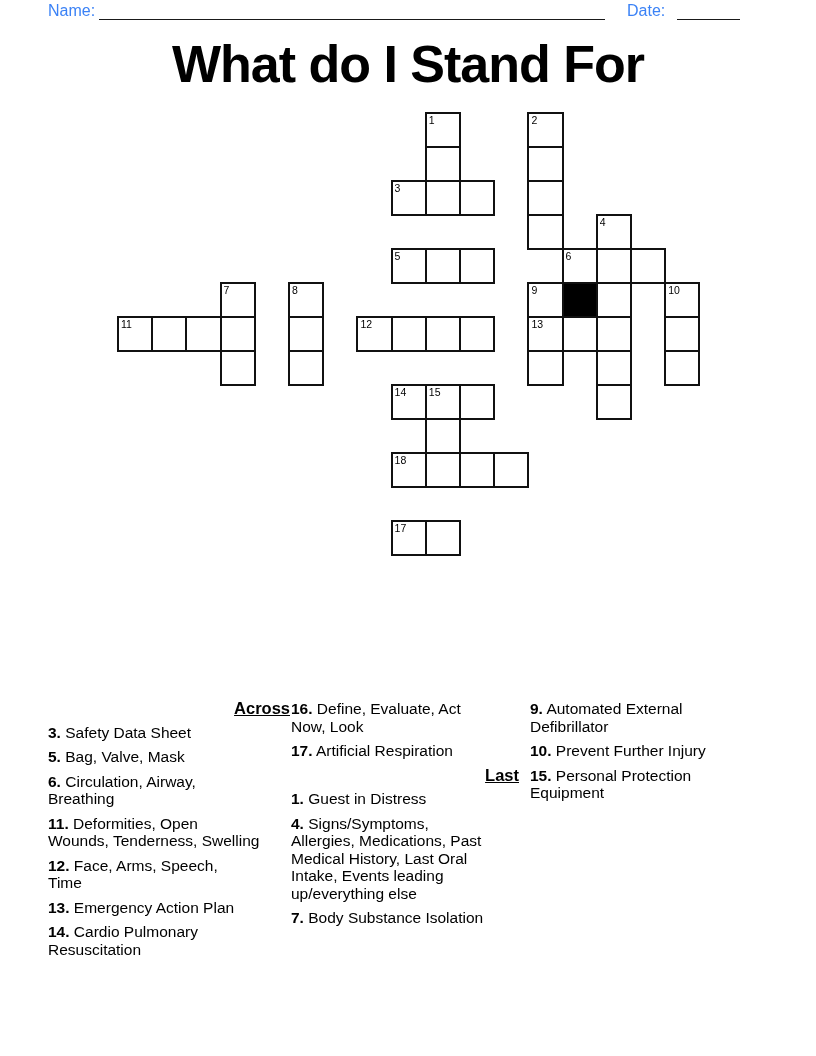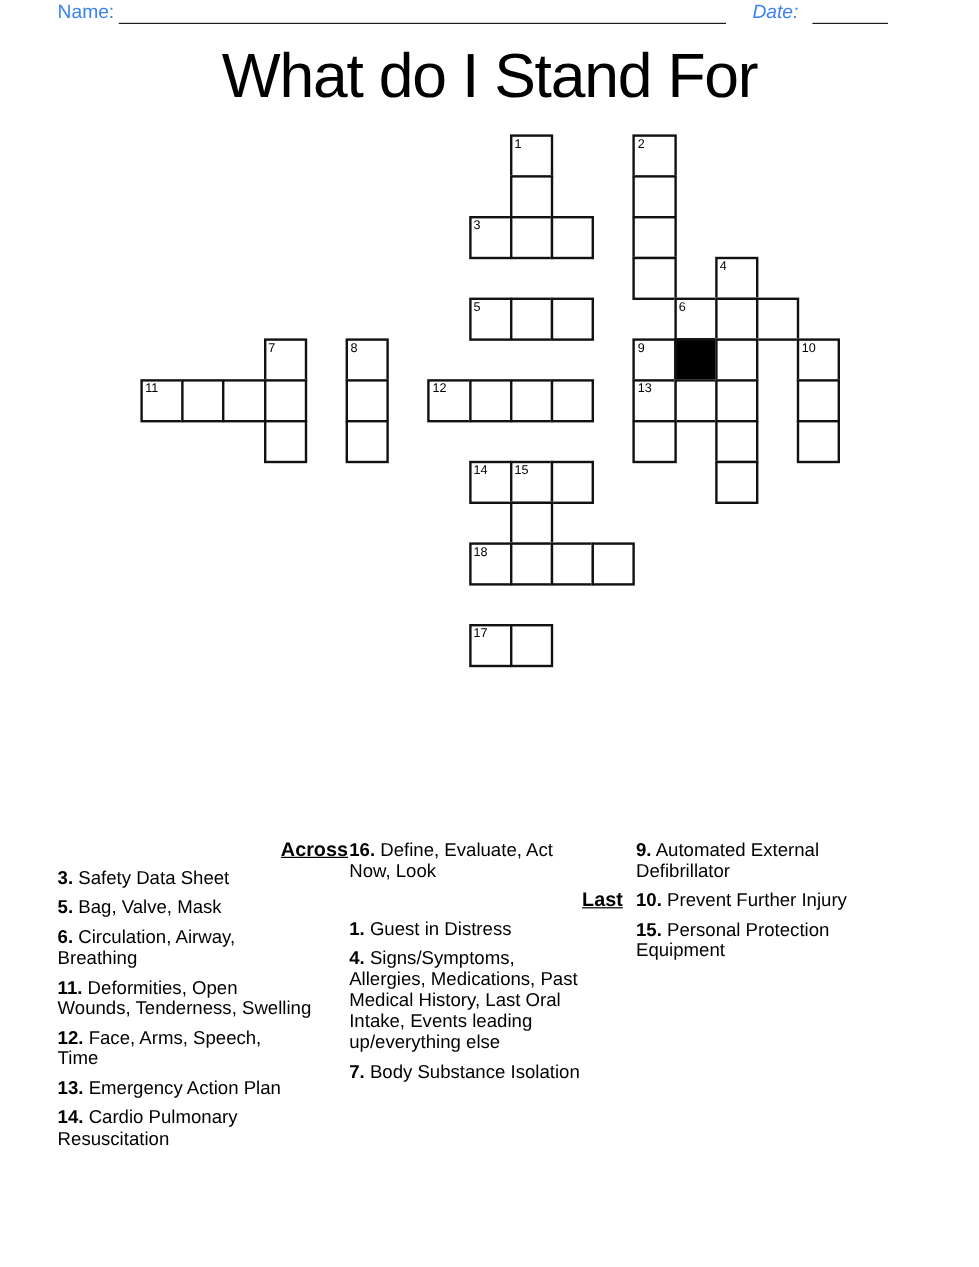--- a/index.html
+++ b/index.html
@@ -18,20 +18,21 @@
   .write-line { position: absolute; border-top: 1.6px solid #1a1a1a; height: 0; }
 
   
   #title {
     position: absolute;
     top: 34px; left: 0; width: 100%;
     text-align: center;
     font-size: 52px;
     letter-spacing: -1px;
     color: #000;
+    font-weight: bold;
   }
 
   
   #grid { position: absolute; left: 117px; top: 112px; width: 600px; height: 480px; }
   .cell {
     position: absolute;
     width: 36.2px; height: 36px;
     border: 2px solid #111111;
     background: #ffffff;
   }
@@ -62,21 +63,21 @@
   .clue-text { white-space: pre-line; }
 </style>
 </head>
 <body>
 
 <div id="page">
 
   <span class="hdr-label" style="left:48px; top:2px;">Name:</span>
   <div class="write-line" style="left:99px; top:19px; width:506px;"></div>
 
-  <span class="hdr-label" style="left:627px; top:2px;font-style:italic;">Date:</span>
+  <span class="hdr-label" style="left:627px; top:2px;">Date:</span>
   <div class="write-line" style="left:677px; top:19px; width:63px;"></div>
 
   <div id="title">What do I Stand For</div>
 
   <div id="grid">
       <div class="cell" style="left: 307.8px; top: 0px;">
         <span class="cellnum">1</span>
       </div>
       <div class="cell" style="left: 410.4px; top: 0px;">
         <span class="cellnum">2</span>
@@ -172,20 +173,21 @@
 Wounds, Tenderness, Swelling</span></div>
       <div class="clue"><b class="clue-num">12.</b><span class="clue-text"> Face, Arms, Speech,
 Time</span></div>
       <div class="clue"><b class="clue-num">13.</b><span class="clue-text"> Emergency Action Plan</span></div>
       <div class="clue"><b class="clue-num">14.</b><span class="clue-text"> Cardio Pulmonary
 Resuscitation</span></div>
     </div>
   <div class="clue-col" id="clue-col-2">
       <div class="clue"><b class="clue-num">16.</b><span class="clue-text"> Define, Evaluate, Act
 Now, Look</span></div>
+      <div class="clue"><b class="clue-num">17.</b><span class="clue-text"> Artificial Respiration</span></div>
       <div class="clue-heading">Last</div>
       <div class="clue"><b class="clue-num">1.</b><span class="clue-text"> Guest in Distress</span></div>
       <div class="clue"><b class="clue-num">4.</b><span class="clue-text"> Signs/Symptoms,
 Allergies, Medications, Past
 Medical History, Last Oral
 Intake, Events leading
 up/everything else</span></div>
       <div class="clue"><b class="clue-num">7.</b><span class="clue-text"> Body Substance Isolation</span></div>
     </div>
   <div class="clue-col" id="clue-col-3">

